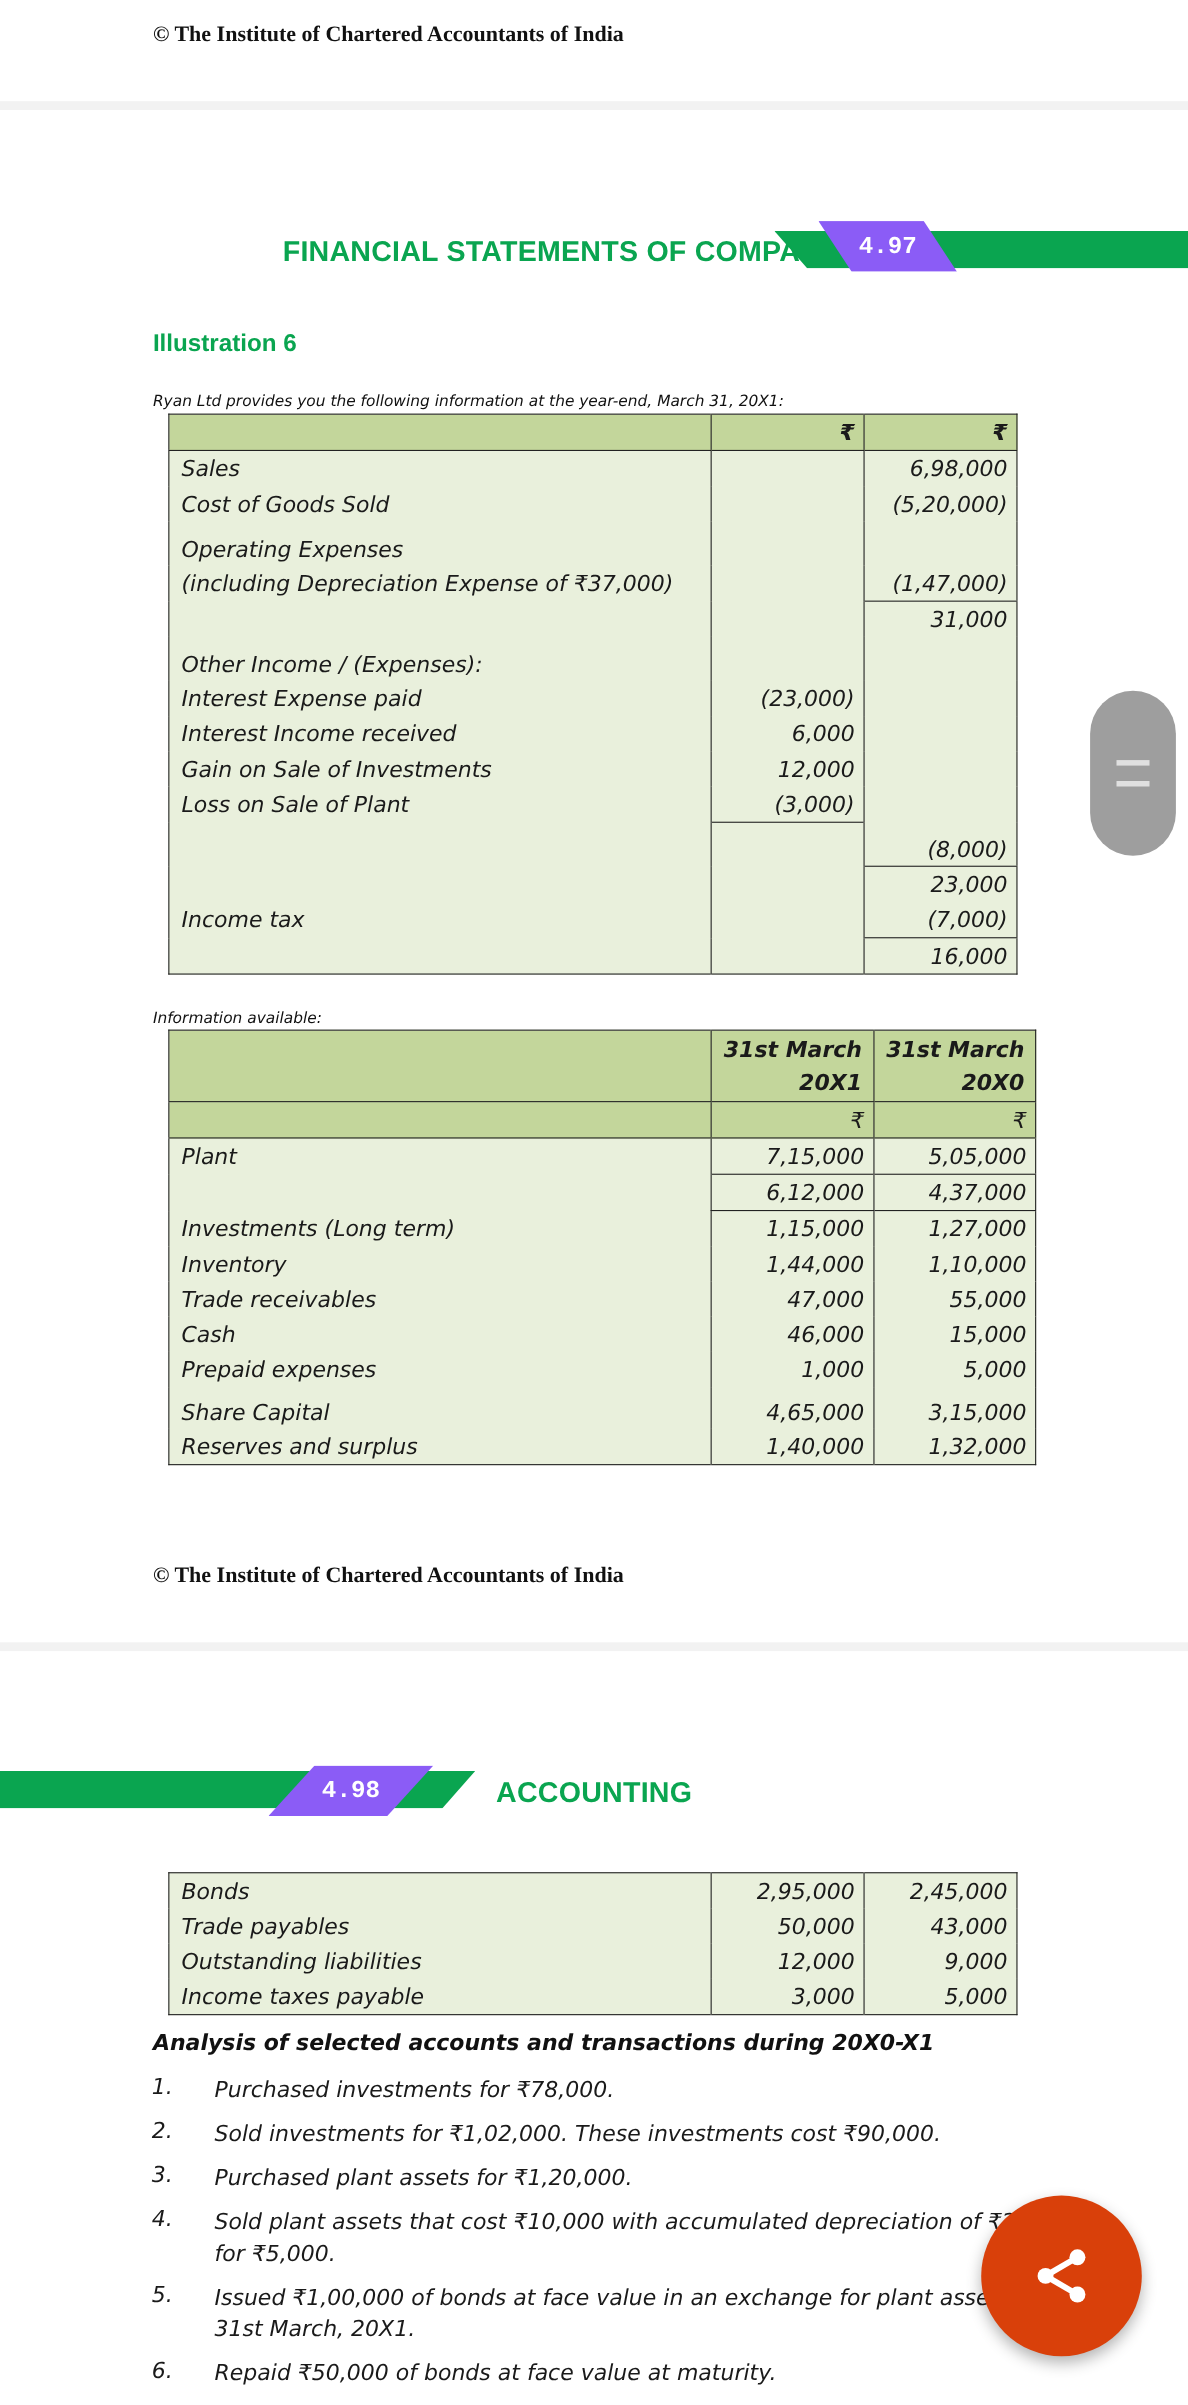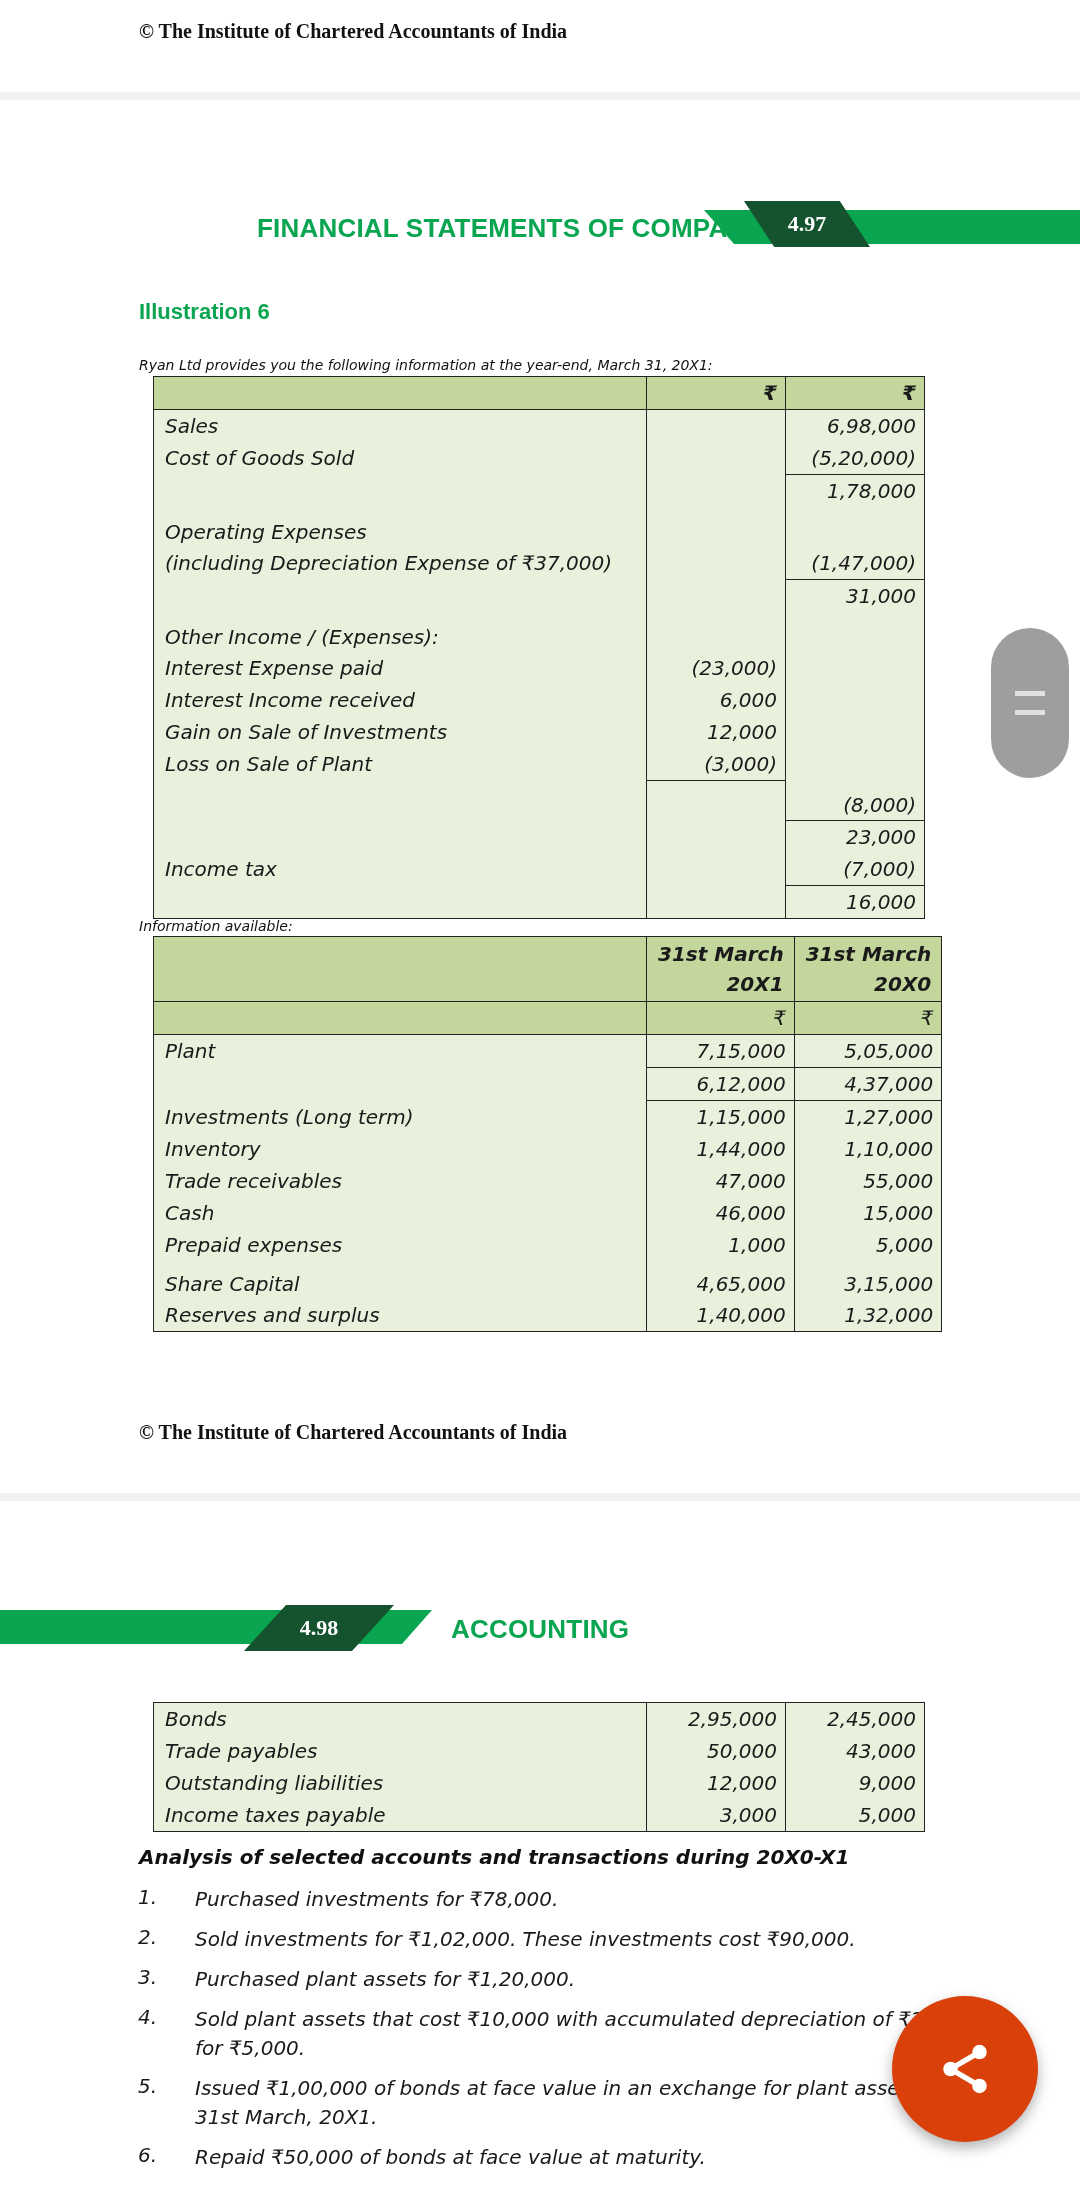--- a/index.html
+++ b/index.html
@@ -14,22 +14,22 @@
     color: #111; white-space: nowrap;
   }
   .page-gap { position: absolute; left: 0; width: 1080px; height: 8px; background: #f2f2f2; }
 
   .chapter-title {
     font-family: "Liberation Sans", sans-serif; font-weight: bold; font-size: 26px;
     color: #0aa550; letter-spacing: 0.2px; white-space: nowrap;
   }
   .band { position: absolute; height: 34px; background: #0aa550; }
   .pg-badge {
-    position: absolute; height: 46px; background: #14532d; color: #fff;
-    font-family: Liberation Serif, serif; font-weight: bold; font-size: 22px;
+    position: absolute; height: 46px; background: #8b5cf6; color: #fff;
+    font-family: Liberation Mono, monospace; font-weight: bold; font-size: 22px;
     display: flex; align-items: center; justify-content: center;
   }
 
   .illus-title {
     font-family: "Liberation Sans", sans-serif; font-weight: bold; font-size: 22px; color: #0aa550;
   }
   .itext { font-style: italic; font-size: 14px; color: #111; white-space: nowrap; margin-top: 18px; }
 
   table.fin {
     position: absolute; border-collapse: collapse; background: #e9f0dc;
@@ -94,25 +94,20 @@
   </tr>
   <tr>
     <td>Sales</td>
     <td class="num v"></td>
     <td class="num v">6,98,000</td>
   </tr>
   <tr>
     <td>Cost of Goods Sold</td>
     <td class="num v"></td>
     <td class="num v">(5,20,000)</td>
-  </tr>
-  <tr>
-    <td></td>
-    <td class="num v"></td>
-    <td class="num v bt">1,78,000</td>
   </tr>
   <tr>
     <td style="height:40px; vertical-align:bottom; line-height:30px;">Operating Expenses</td>
     <td class="num v"></td>
     <td class="num v"></td>
   </tr>
   <tr>
     <td>(including Depreciation Expense of ₹37,000)</td>
     <td class="num v"></td>
     <td class="num v">(1,47,000)</td>

